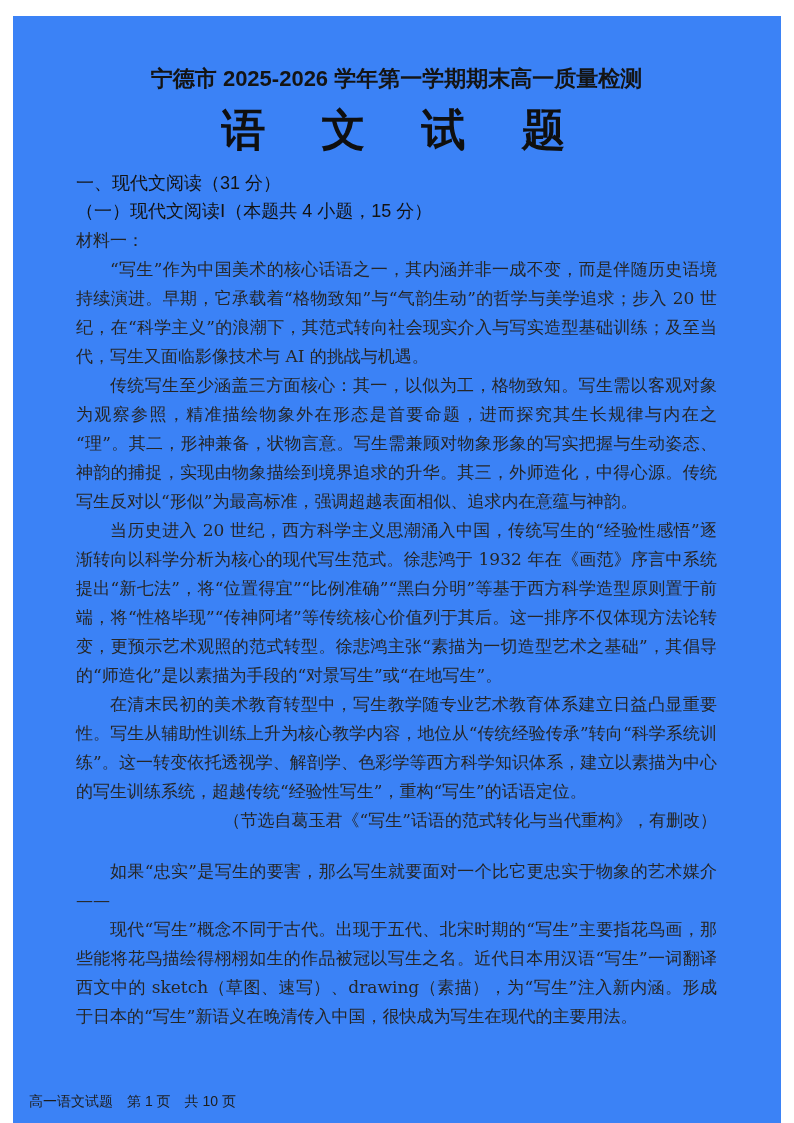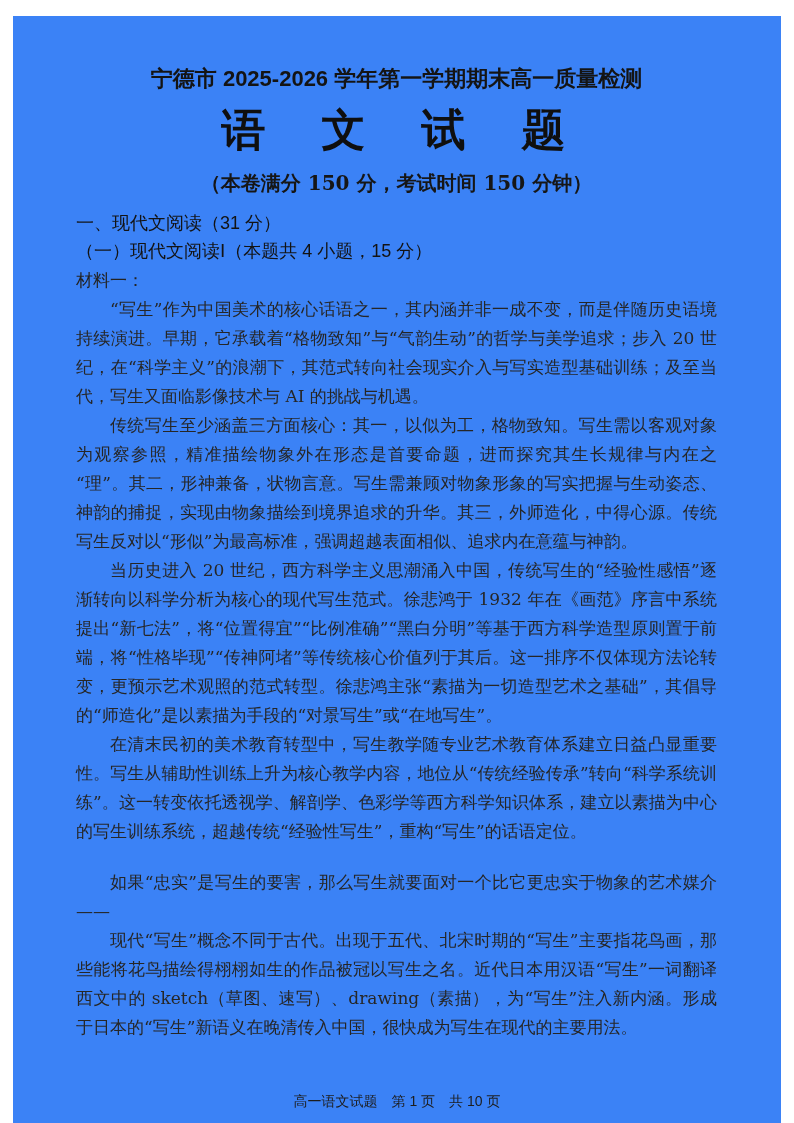--- a/index.html
+++ b/index.html
@@ -86,46 +86,46 @@
     color: #262626;
   }
   .material2-block {
     margin-top: 22px;
   }
   .footer {
     position: absolute;
     left: 0;
     right: 0;
     bottom: 28px;
-    text-align: center;
     font-family: "Liberation Sans", "DejaVu Sans", sans-serif;
     font-size: 14px;
     color: #1d1d1d;
+    padding-left: 16px;
   }
 </style>
 </head>
 <body>
 
 <div class="page">
 
   <div class="hdr">
     <div class="hdr-session">宁德市 2025-2026 学年第一学期期末高一质量检测</div>
     <h1 class="hdr-title">语　文　试　题</h1>
-    <div class="hdr-subtitle">（本卷满分 150 分，考试时间 150 分钟）</div>
   </div>
 
   <div class="sec-heading">一、现代文阅读（31 分）</div>
   <div class="sec-subheading">（一）现代文阅读Ⅰ（本题共 4 小题，15 分）</div>
 
   <div>
     <div class="material-label">材料一：</div>
     <p class="body-para">“写生”作为中国美术的核心话语之一，其内涵并非一成不变，而是伴随历史语境持续演进。早期，它承载着“格物致知”与“气韵生动”的哲学与美学追求；步入 20 世纪，在“科学主义”的浪潮下，其范式转向社会现实介入与写实造型基础训练；及至当代，写生又面临影像技术与 AI 的挑战与机遇。</p>
     <p class="body-para">传统写生至少涵盖三方面核心：其一，以似为工，格物致知。写生需以客观对象为观察参照，精准描绘物象外在形态是首要命题，进而探究其生长规律与内在之“理”。其二，形神兼备，状物言意。写生需兼顾对物象形象的写实把握与生动姿态、神韵的捕捉，实现由物象描绘到境界追求的升华。其三，外师造化，中得心源。传统写生反对以“形似”为最高标准，强调超越表面相似、追求内在意蕴与神韵。</p>
     <p class="body-para">当历史进入 20 世纪，西方科学主义思潮涌入中国，传统写生的“经验性感悟”逐渐转向以科学分析为核心的现代写生范式。徐悲鸿于 1932 年在《画范》序言中系统提出“新七法”，将“位置得宜”“比例准确”“黑白分明”等基于西方科学造型原则置于前端，将“性格毕现”“传神阿堵”等传统核心价值列于其后。这一排序不仅体现方法论转变，更预示艺术观照的范式转型。徐悲鸿主张“素描为一切造型艺术之基础”，其倡导的“师造化”是以素描为手段的“对景写生”或“在地写生”。</p>
     <p class="body-para">在清末民初的美术教育转型中，写生教学随专业艺术教育体系建立日益凸显重要性。写生从辅助性训练上升为核心教学内容，地位从“传统经验传承”转向“科学系统训练”。这一转变依托透视学、解剖学、色彩学等西方科学知识体系，建立以素描为中心的写生训练系统，超越传统“经验性写生”，重构“写生”的话语定位。</p>
+    <p class="attribution">（节选自葛玉君《“写生”话语的范式转化与当代重构》，有删改）</p>
   </div>
 
   <div class="material2-block">
     <p class="body-para">如果“忠实”是写生的要害，那么写生就要面对一个比它更忠实于物象的艺术媒介——</p>
     <p class="body-para">现代“写生”概念不同于古代。出现于五代、北宋时期的“写生”主要指花鸟画，那些能将花鸟描绘得栩栩如生的作品被冠以写生之名。近代日本用汉语“写生”一词翻译西文中的 sketch（草图、速写）、drawing（素描），为“写生”注入新内涵。形成于日本的“写生”新语义在晚清传入中国，很快成为写生在现代的主要用法。</p>
   </div>
 
   <div class="footer">高一语文试题　第 1 页　共 10 页</div>
 
 </div>

